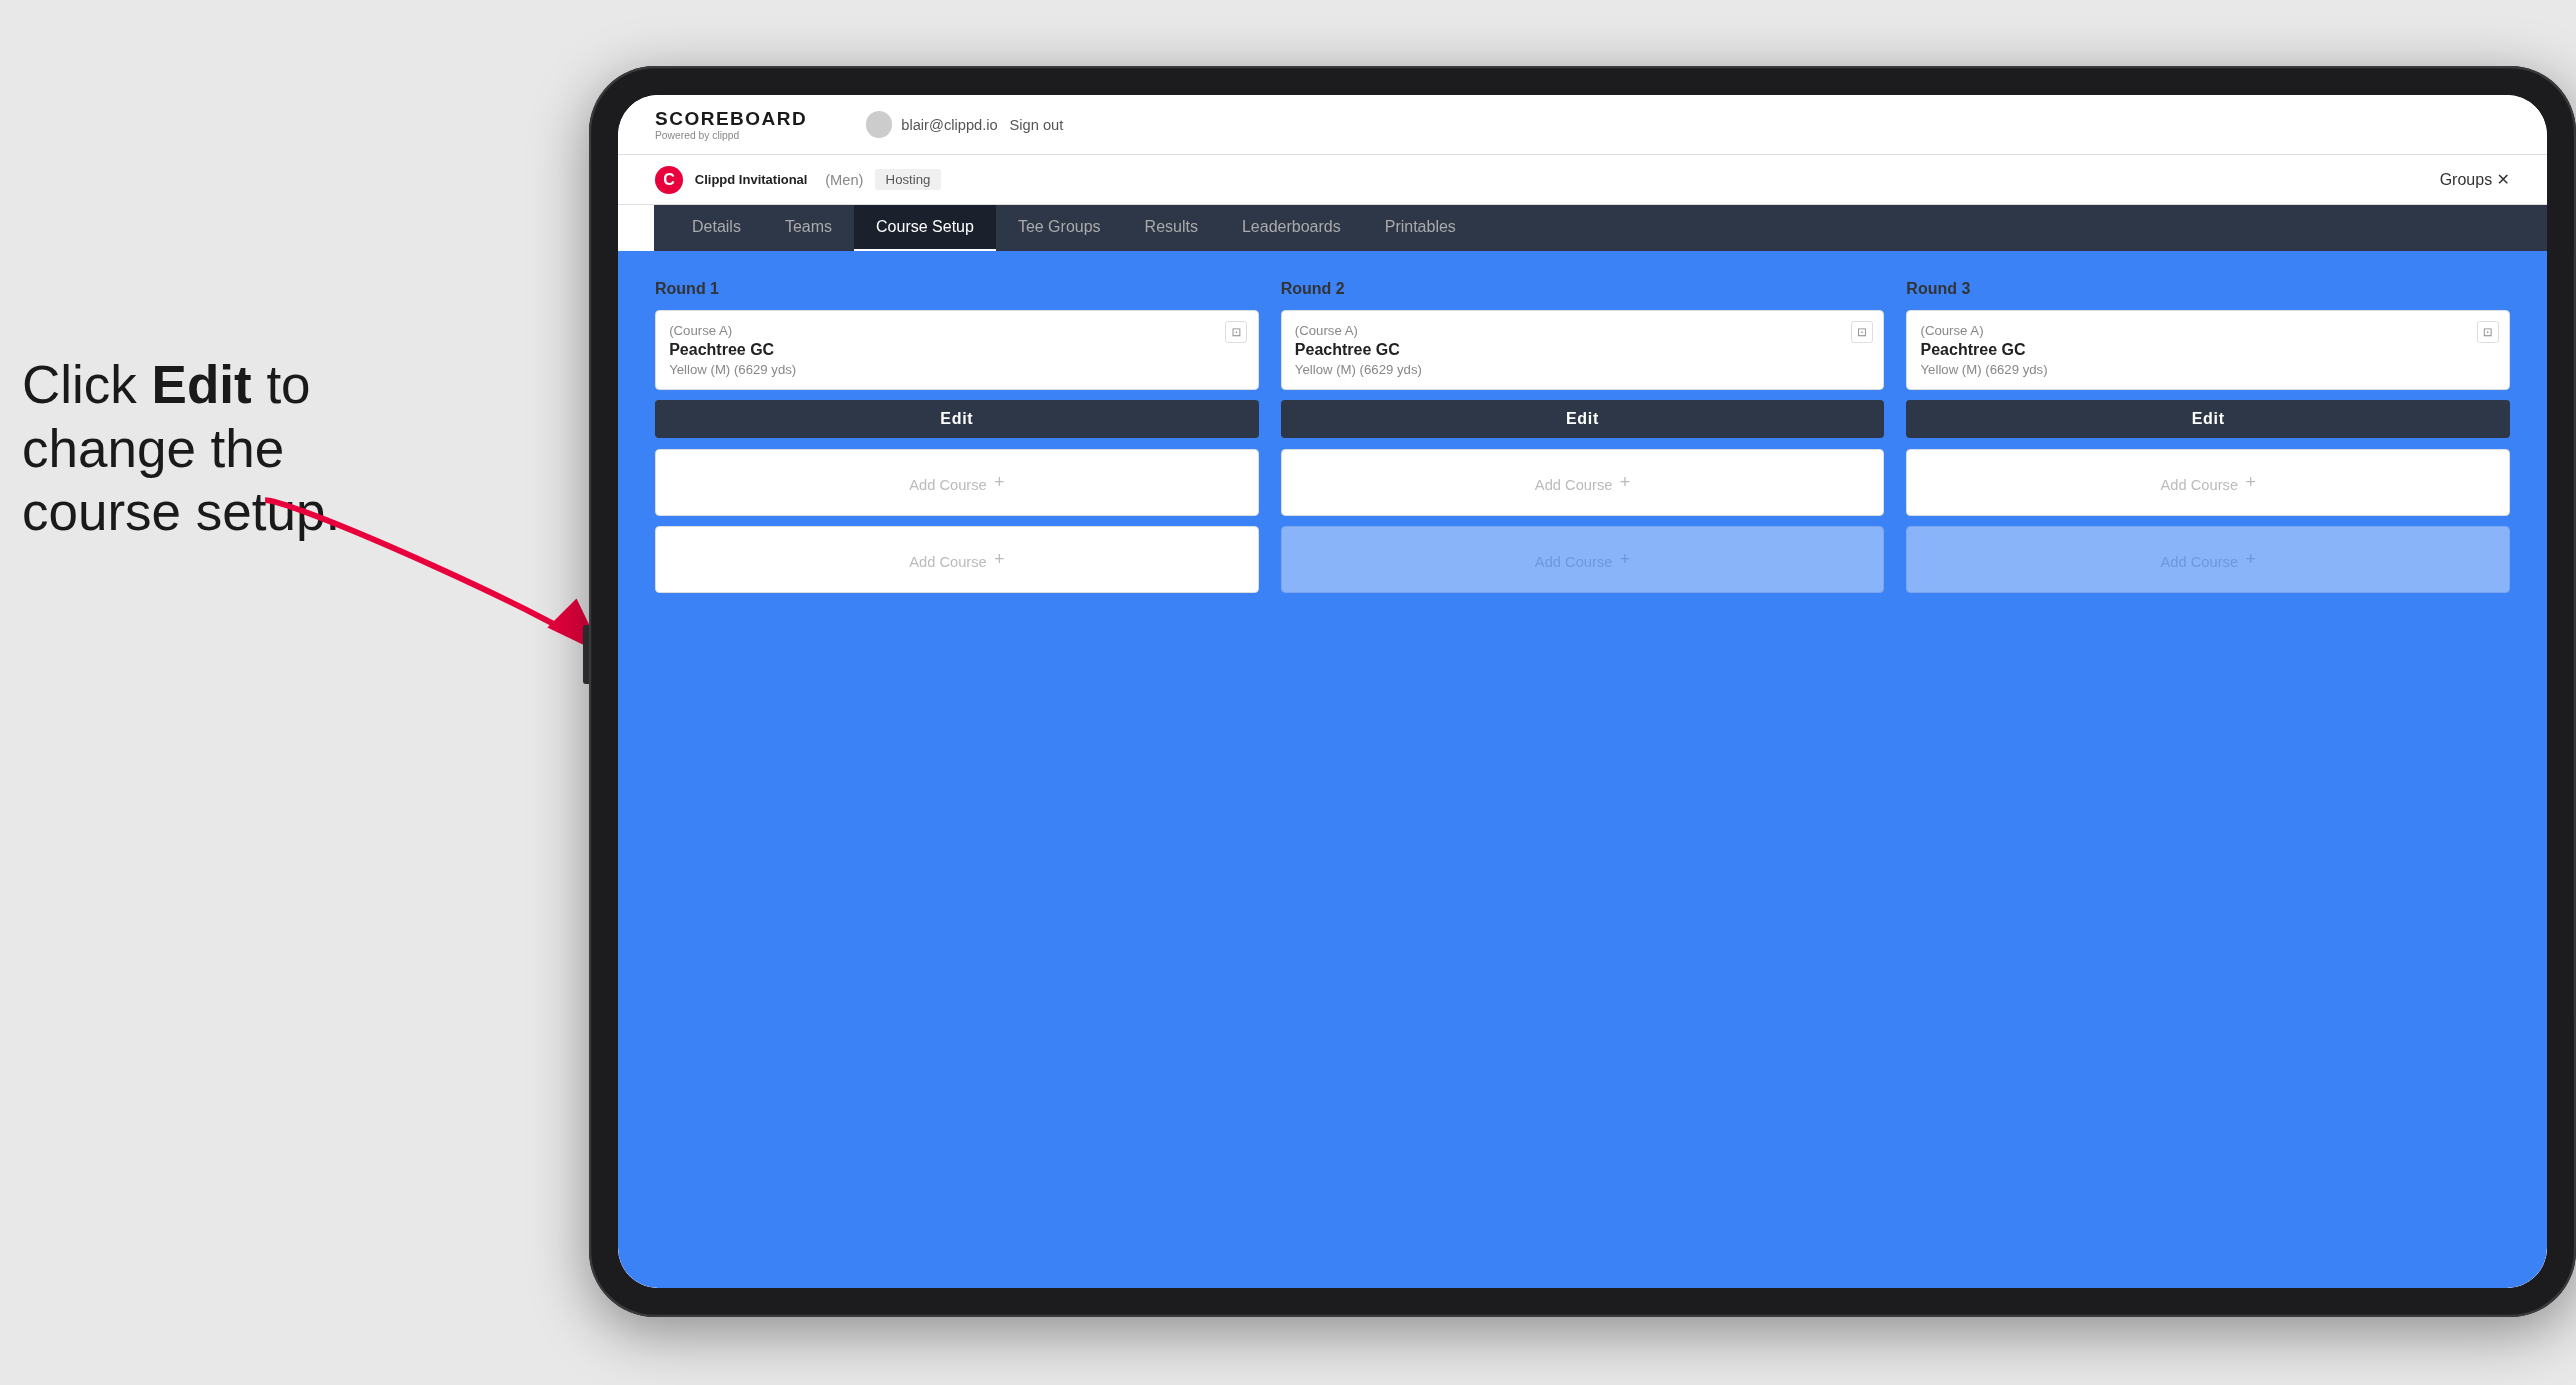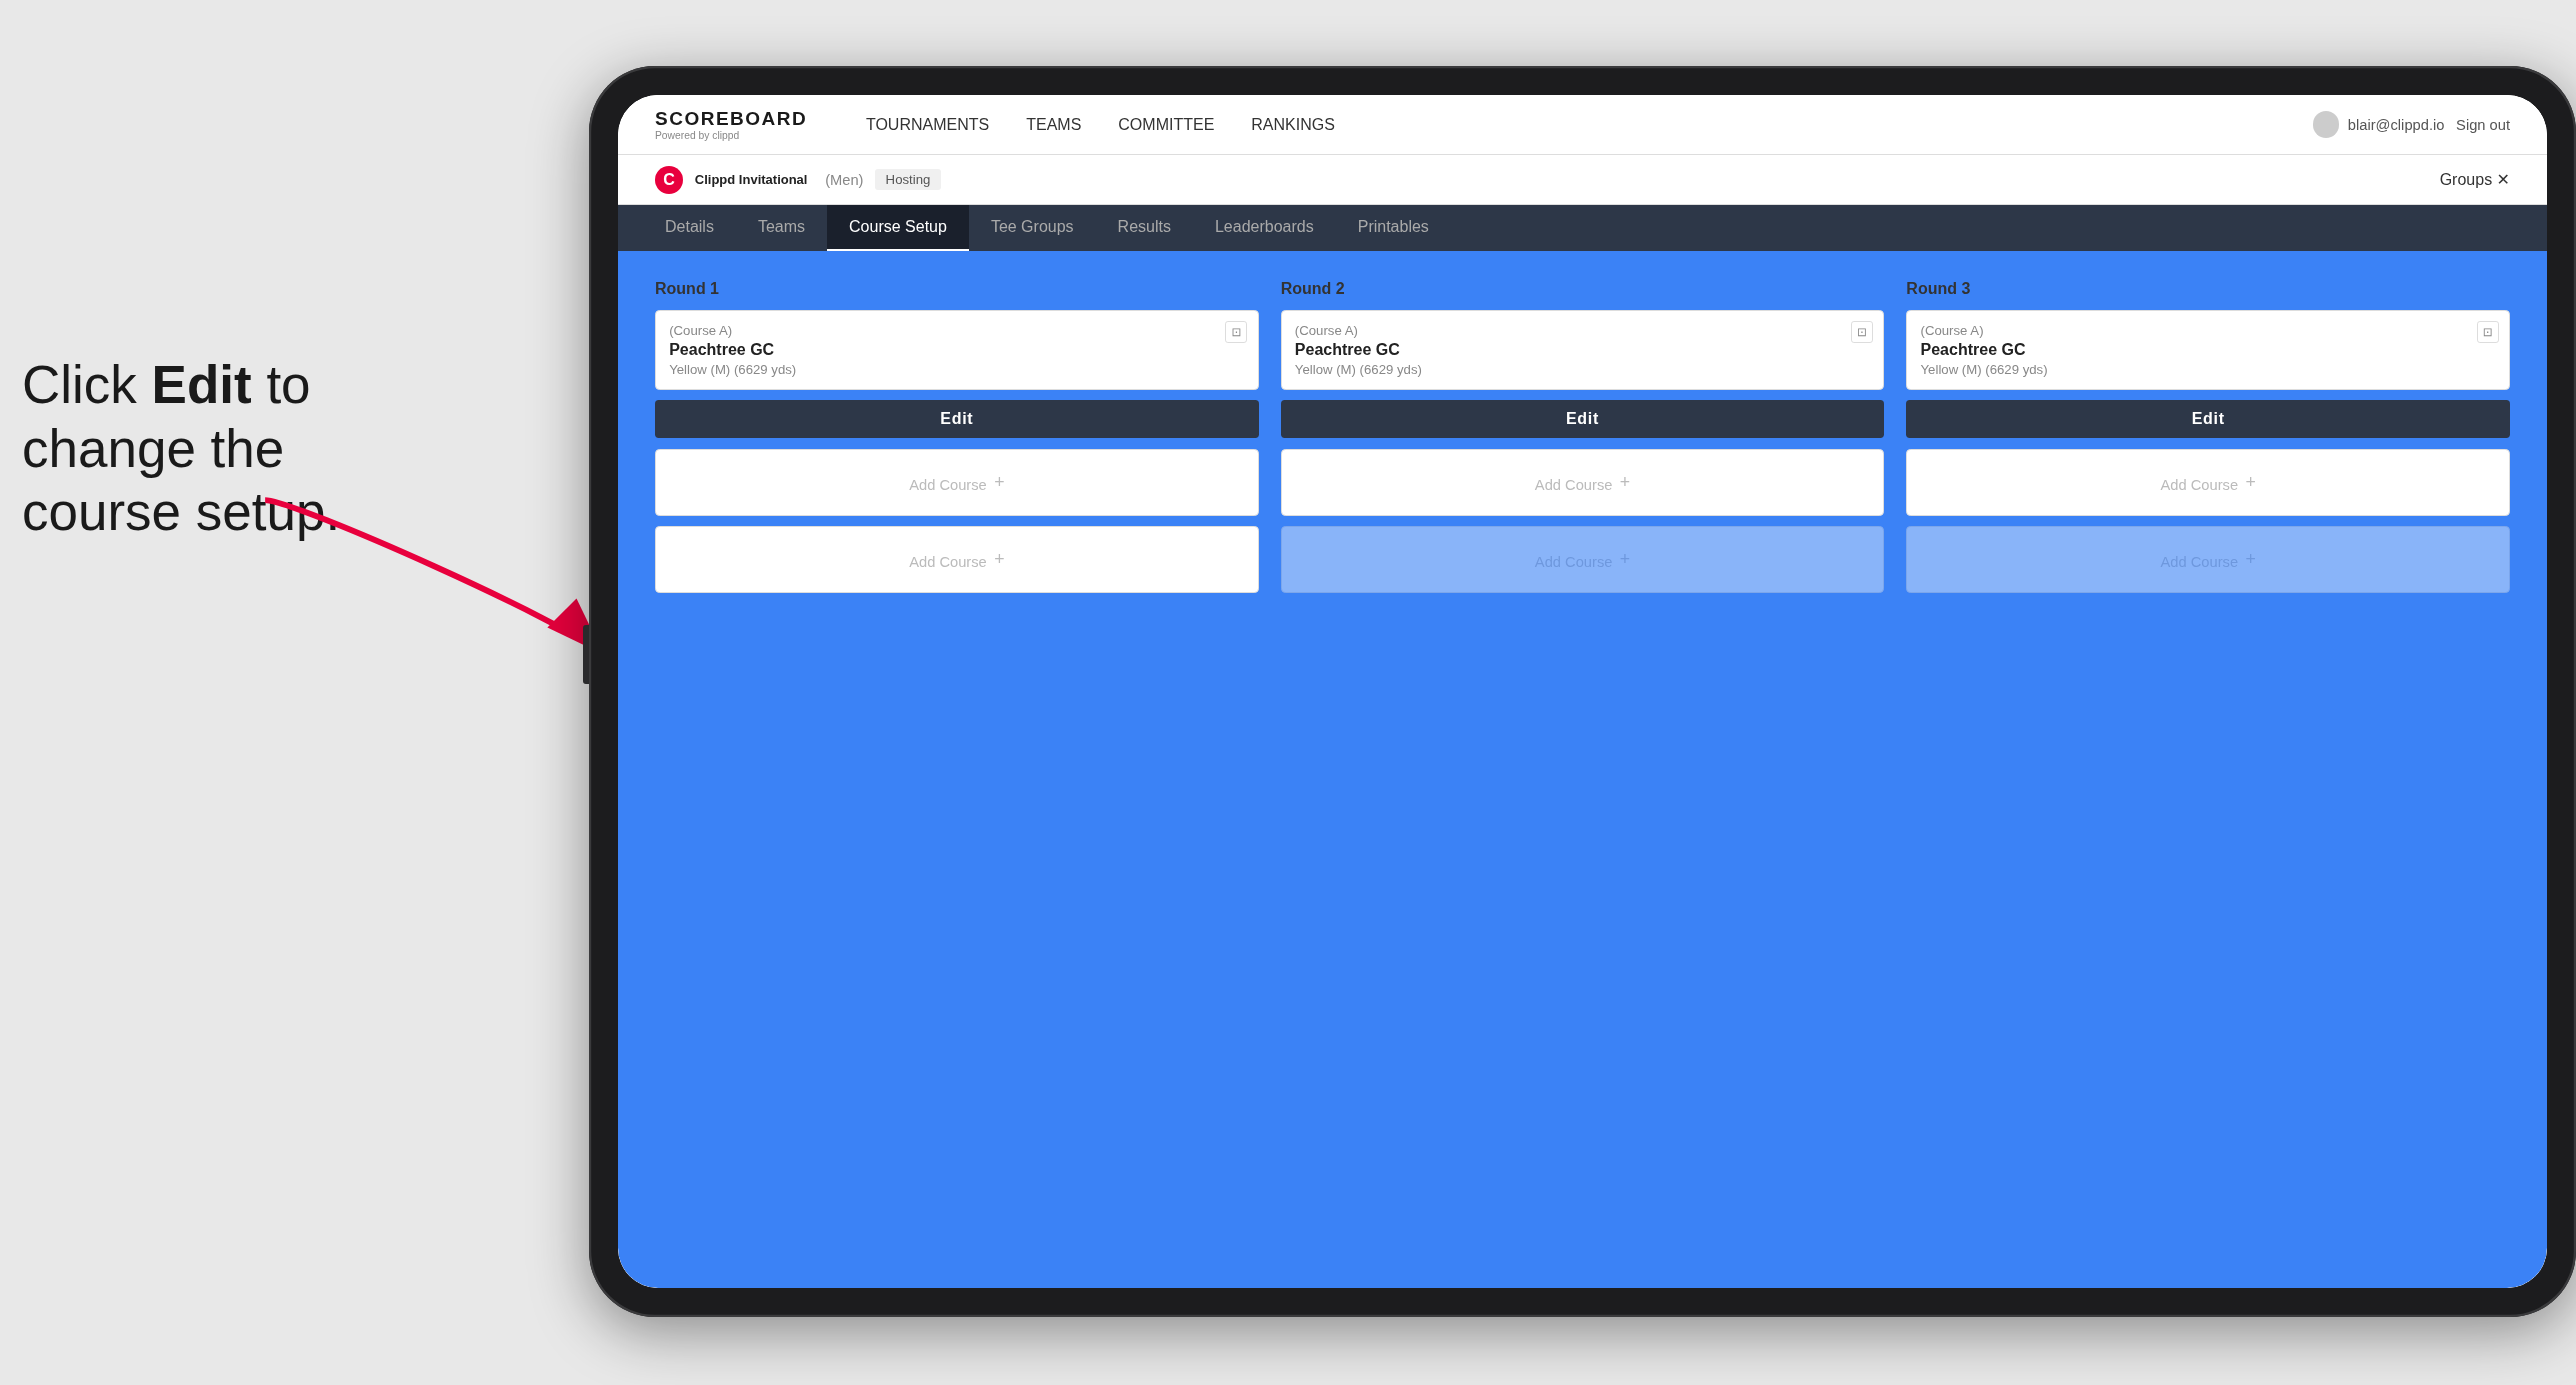--- a/index.html
+++ b/index.html
@@ -173,21 +173,22 @@
     .cancel-btn {
       font-size: 16px;
       color: #333;
       cursor: pointer;
     }
 
     
     .tab-bar {
       background: #2d3748;
       display: flex;
-      padding: 0 25px;
+      padding: 0 16px;
+      margin-left: 36px;
     }
     .tab-item {
       padding: 13.2px 22px;
       font-size: 16px;
       color: #aaa;
       cursor: pointer;
       border-bottom: 2.2px solid transparent;
     }
     .tab-item.active {
       color: #fff;
@@ -330,26 +331,20 @@
 <div class="tablet-outer">
   <div class="tablet-button-left"></div>
   <div class="tablet-screen">
     <div class="app-content">
 
       <div class="top-nav">
         <div class="logo-area">
           <span class="logo-title">SCOREBOARD</span>
           <span class="logo-subtitle">Powered by clippd</span>
         </div>
-        <nav class="nav-links">
-          <a class="nav-link">TOURNAMENTS</a>
-          <a class="nav-link">TEAMS</a>
-          <a class="nav-link">COMMITTEE</a>
-          <a class="nav-link">RANKINGS</a>
-        </nav>
         <div class="nav-user">
           <div class="nav-avatar"></div>
           <span>blair@clippd.io</span>
           <span style="cursor:pointer; color:#555; margin-left:2.9px;">Sign out</span>
         </div>
       </div>
 
       <div class="sub-header">
         <div class="sub-header-left">
           <div class="clippd-c">C</div>

